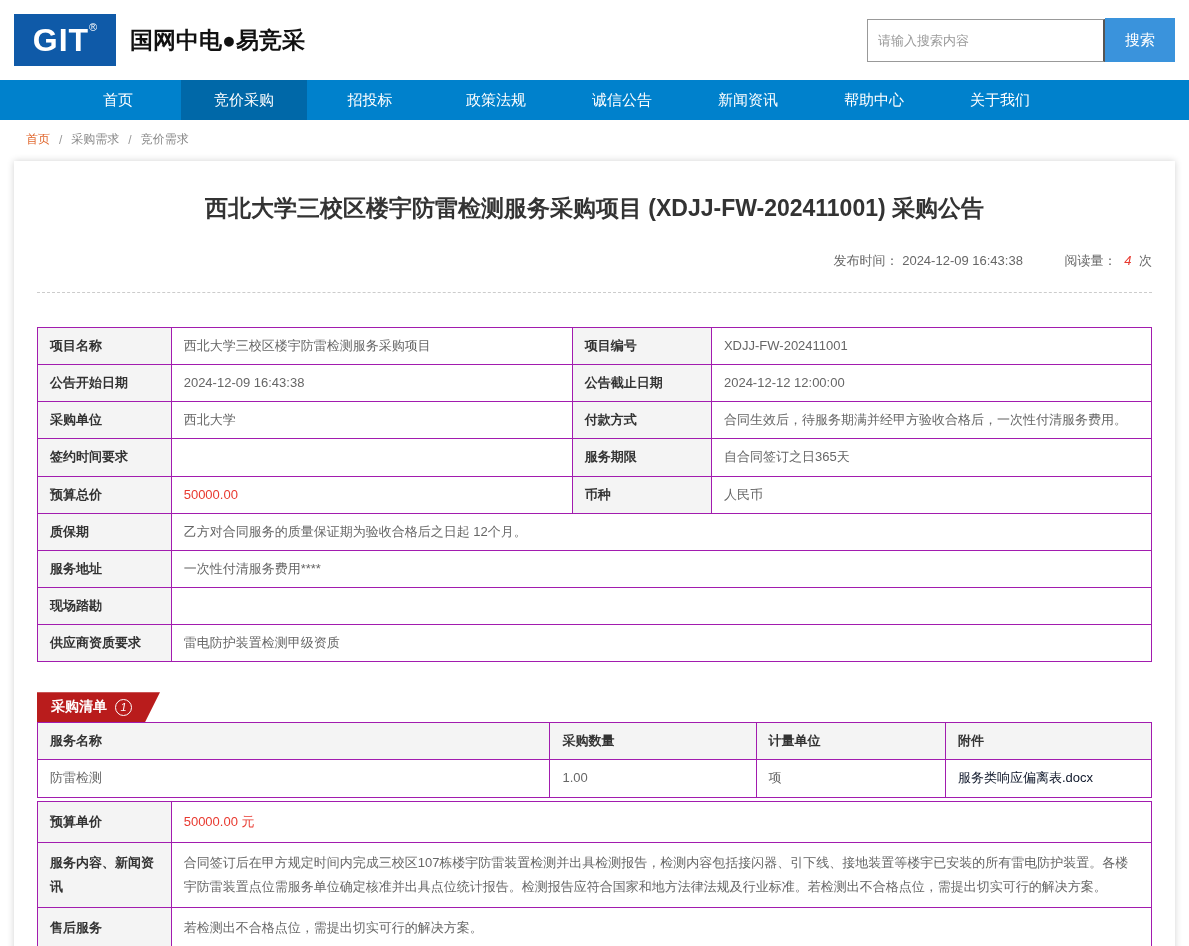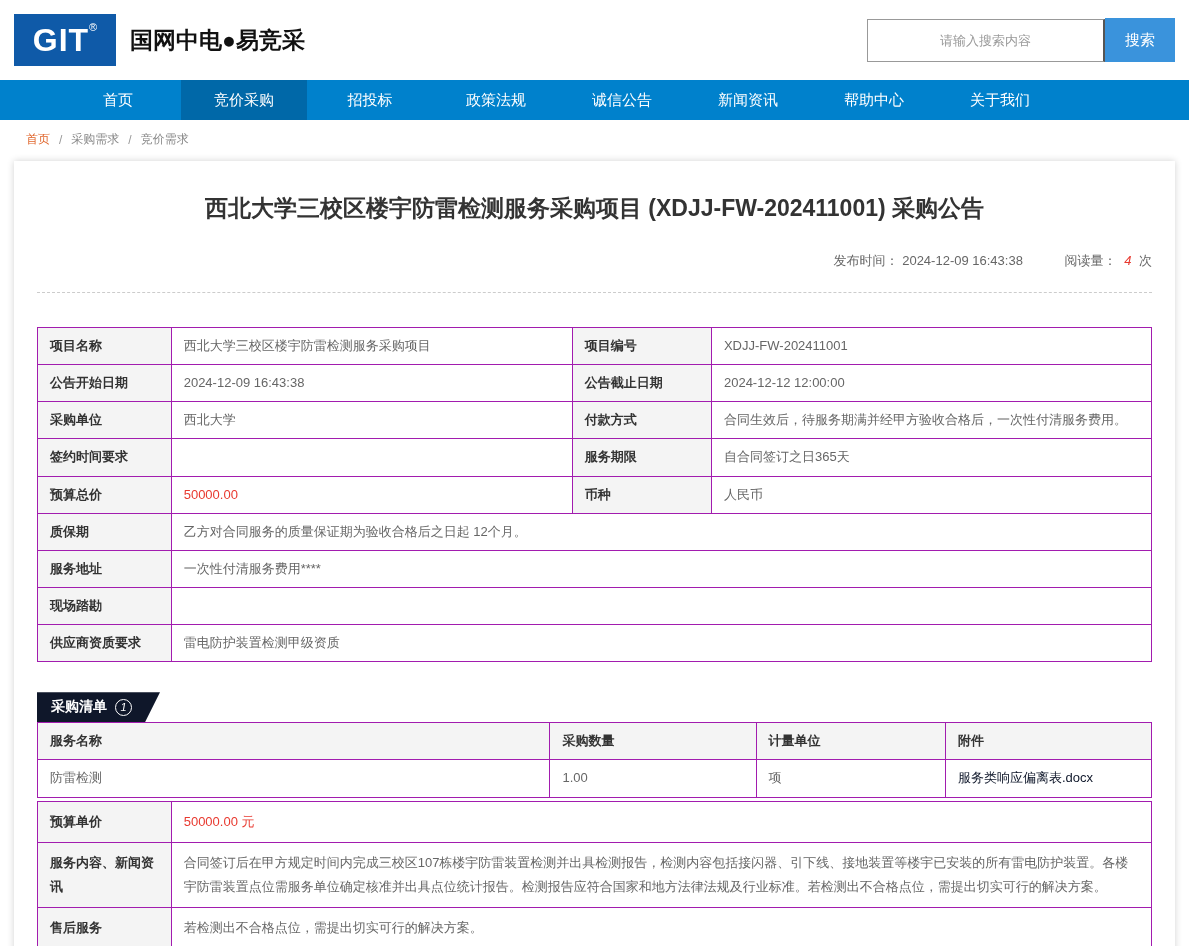--- a/index.html
+++ b/index.html
@@ -8,21 +8,21 @@
 
   
   .topbar { height:80px; display:flex; align-items:center; padding:0 14px; background:#fff; }
   .logo-box { width:102px; height:52px; background:#0f5aa8; color:#fff; display:flex;
     justify-content:center; cursor:pointer; flex:0 0 auto; }
   .logo-text { font-weight:bold; font-size:32px; line-height:52px; letter-spacing:1px; }
   .logo-reg { font-size:11px; margin-top:7px; font-style:normal; }
   .brand { font-size:23px; font-weight:bold; color:#111; margin-left:14px; }
   .search { margin-left:auto; display:flex; align-items:center; }
   .search input { width:238px; height:43px; border:1px solid #999; border-right:2px solid #555;
-    padding:0 10px; font-size:13px; color:#333; outline:none;text-align:center; }
+    padding:0 10px; font-size:13px; color:#333; outline:none; }
   .search input::placeholder { color:#999; }
   .search button { width:70px; height:44px; background:#3a93dc; color:#fff; border:none;
     font-size:15px; cursor:pointer; }
 
   
   .mainnav { height:40px; background:#0081cc; display:flex; padding-left:55px; }
   .nav-item { width:126px; line-height:40px; text-align:center; color:#fff; font-size:15px;
     cursor:pointer; text-decoration:none; display:block; }
   .nav-item.active { background:#0068a8;font-family:Liberation Serif, serif; }
 
@@ -41,21 +41,21 @@
   .views-count { color:#e8392f; font-style:italic; margin:0 4px; }
   .divider { border-bottom:1px dashed #ccc; margin:22px 0 34px; }
 
   table { width:100%; border-collapse:collapse; font-size:13px; table-layout:fixed; }
   td, th { border:1px solid #a21caf; padding:8px 12px; color:#666; line-height:1.55;
     text-align:left; vertical-align:middle; word-break:break-all; }
   td.lbl, th { background:#f4f4f4; font-weight:bold; color:#333; }
   .red { color:#e8392f; }
 
   
-  .ribbon { display:inline-flex; align-items:center; gap:8px; background:#0f172a; color:#fff;
+  .ribbon { display:inline-flex; align-items:center; gap:8px; background:#b91c1c; color:#fff;
     font-size:14px; font-weight:bold; padding:6px 28px 6px 14px; margin-top:30px;
     clip-path:polygon(0 0, 100% 0, calc(100% - 15px) 100%, 0 100%); }
   .ribbon-count { width:17px; height:17px; border:1px solid #fff; border-radius:50%;
     font-size:11px; line-height:15px; text-align:center; font-weight:normal; font-style:italic; flex:0 0 auto; }
 
   .list-table { margin-top:0; }
   .attachment-link { color:#0f172a; cursor:pointer; text-decoration:none; }
   .detail-table { margin-top:3px; }
   .detail-table td { line-height:1.85; }
 </style>

